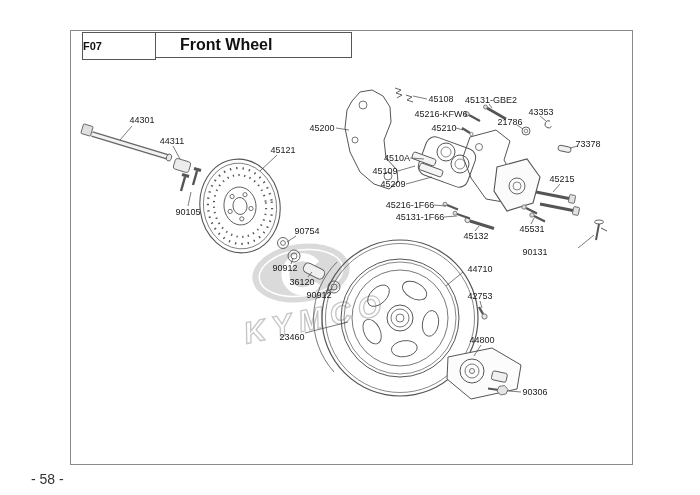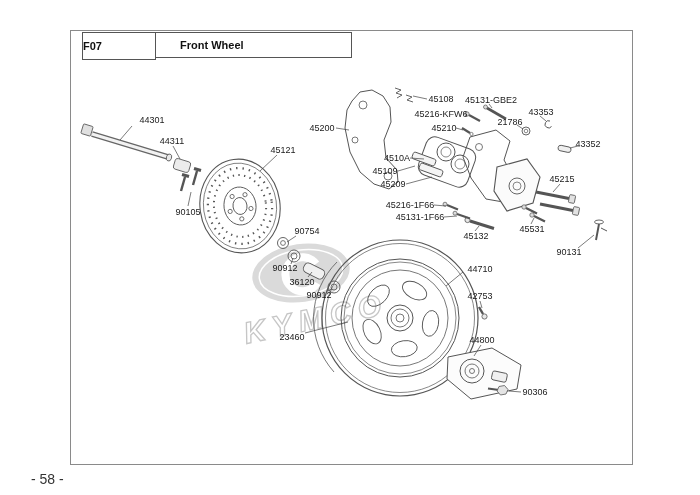--- a/index.html
+++ b/index.html
@@ -5,21 +5,21 @@
   html,body{margin:0;padding:0;background:#ffffff;}
   body{width:700px;height:495px;position:relative;overflow:hidden;
        font-family:"Liberation Sans","DejaVu Sans",sans-serif;color:#111;}
   .frame{position:absolute;left:70px;top:30px;width:561px;height:433px;
          border:1px solid #8a8a8a;background:#fff;}
   .code-box{position:absolute;left:82px;top:32px;width:72px;height:26px;
             border:1px solid #555;background:#fff;display:flex;align-items:center;
             justify-content:flex-start;font-size:11px;font-weight:bold;z-index:6;}
   .title-cell{position:absolute;left:154px;top:32px;width:198px;height:26px;
               border:1px solid #555;border-left:none;background:#fff;display:flex;
-              align-items:center;padding-left:26px;font-size:11px;font-weight:bold;
+              align-items:center;padding-left:26px;font-size:16px;font-weight:bold;
               z-index:5;box-sizing:border-box;}
   svg.canvas{position:absolute;left:0;top:0;z-index:2;}
   .plabel{position:absolute;transform:translate(-50%,-50%);font-size:9px;
           font-weight:normal;color:#1a1a1a;white-space:nowrap;z-index:4;}
   .page-number{position:absolute;left:0;top:471px;width:700px;text-align:left;
                font-size:14px;color:#333;z-index:4;margin-left:31px;}
 </style>
 </head>
 <body>
 
@@ -197,45 +197,45 @@
       <line x1="475" y1="231" x2="479" y2="226"></line>
       <line x1="531" y1="224" x2="534" y2="218"></line>
       <line x1="578" y1="248" x2="594" y2="235"></line>
       <line x1="463" y1="272" x2="446" y2="286"></line>
       <line x1="480" y1="301" x2="482" y2="308"></line>
       <line x1="481" y1="345" x2="474" y2="356"></line>
       <line x1="521" y1="392" x2="509" y2="391"></line>
     </g>
   </svg>
 
-  <div class="plabel" style="left:152px;top:120px">44301</div>
+  <div class="plabel" style="left:142px;top:120px">44301</div>
   <div class="plabel" style="left:172px;top:141px">44311</div>
   <div class="plabel" style="left:283px;top:150px">45121</div>
   <div class="plabel" style="left:188px;top:212px">90105</div>
   <div class="plabel" style="left:307px;top:231px">90754</div>
   <div class="plabel" style="left:285px;top:268px">90912</div>
   <div class="plabel" style="left:302px;top:282px">36120</div>
   <div class="plabel" style="left:319px;top:295px">90912</div>
   <div class="plabel" style="left:292px;top:337px">23460</div>
   <div class="plabel" style="left:322px;top:128px">45200</div>
   <div class="plabel" style="left:441px;top:99px">45108</div>
   <div class="plabel" style="left:441px;top:114px">45216-KFW6</div>
   <div class="plabel" style="left:444px;top:128px">45210</div>
   <div class="plabel" style="left:491px;top:100px">45131-GBE2</div>
   <div class="plabel" style="left:541px;top:112px">43353</div>
   <div class="plabel" style="left:510px;top:122px">21786</div>
-  <div class="plabel" style="left:588px;top:144px">43352</div>
+  <div class="plabel" style="left:588px;top:144px">73378</div>
   <div class="plabel" style="left:397px;top:158px">4510A</div>
   <div class="plabel" style="left:385px;top:171px">45109</div>
   <div class="plabel" style="left:393px;top:184px">45209</div>
   <div class="plabel" style="left:562px;top:179px">45215</div>
   <div class="plabel" style="left:410px;top:205px">45216-1F66</div>
   <div class="plabel" style="left:420px;top:217px">45131-1F66</div>
   <div class="plabel" style="left:476px;top:236px">45132</div>
   <div class="plabel" style="left:532px;top:229px">45531</div>
-  <div class="plabel" style="left:569px;top:252px">90131</div>
+  <div class="plabel" style="left:535px;top:252px">90131</div>
   <div class="plabel" style="left:480px;top:269px">44710</div>
   <div class="plabel" style="left:480px;top:296px">42753</div>
   <div class="plabel" style="left:482px;top:340px">44800</div>
   <div class="plabel" style="left:535px;top:392px">90306</div>
 
   <div class="page-number">- 58 -</div>
 </div>
 
 </body></html>

